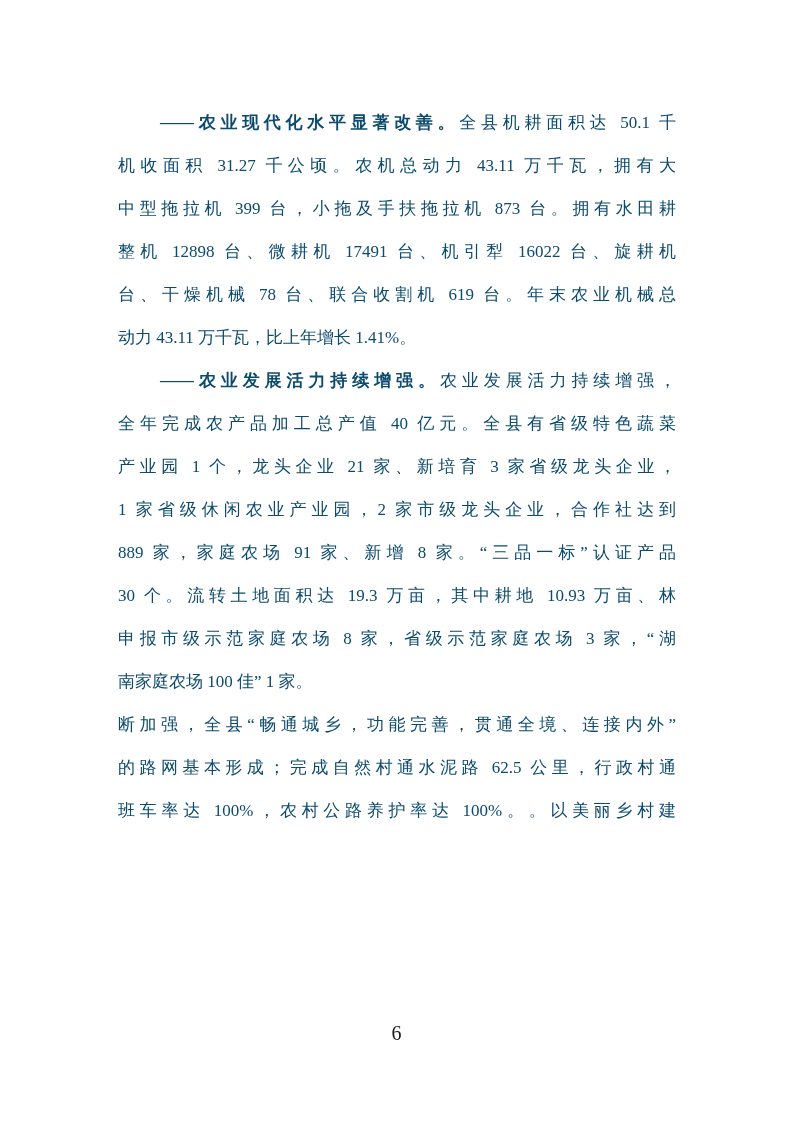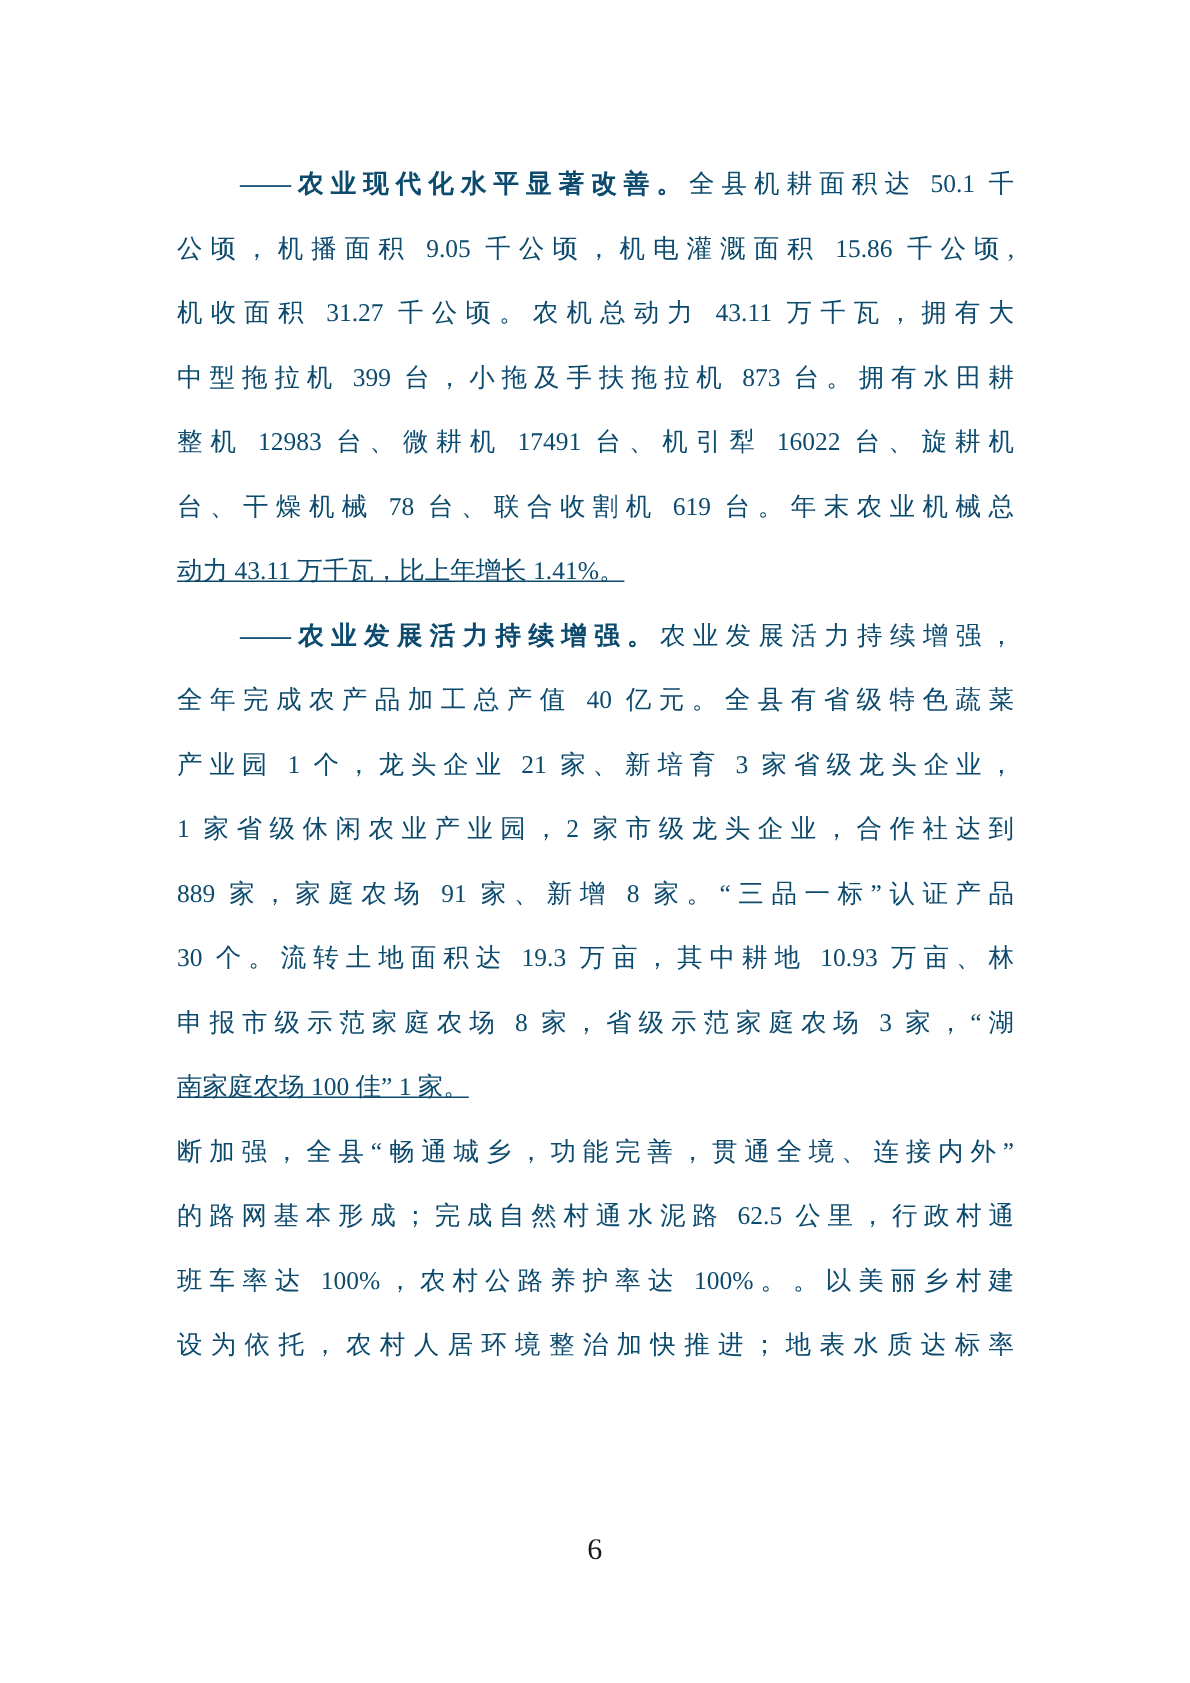--- a/index.html
+++ b/index.html
@@ -26,61 +26,59 @@
     height: 43px;
     line-height: 43px;
     font-size: 17px;
     letter-spacing: 0;
     white-space: nowrap;
     text-align: justify;
     text-align-last: justify;
     color: #0c4a6e;
   }
   .line.indent { padding-left: 42px; }
-  .line.short { text-align-last: left; white-space: normal; text-decoration: underline; }
+  .line.short { text-align-last: left; white-space: normal; }
   .lead { font-weight: bold; }
   .page-number {
     position: absolute;
     left: 0; top: 1021px; width: 793px;
     height: 24px; line-height: 24px;
     text-align: center;
     font-size: 20px;
     color: #1b1b1b;
   }
 </style>
 </head>
 <body>
 
 <div class="page">
   <div class="text-block">
 
     <div class="para">
       <div class="line indent"><span class="lead">——农业现代化水平显著改善。</span><span>全县机耕面积达 50.1 千</span></div>
-      <div class="line"><span>公顷，机播面积 9.05 千公顷，机电灌溉面积 15.86 千公顷,</span></div>
       <div class="line"><span>机收面积 31.27 千公顷。农机总动力 43.11 万千瓦，拥有大</span></div>
       <div class="line"><span>中型拖拉机 399 台，小拖及手扶拖拉机 873 台。拥有水田耕</span></div>
-      <div class="line"><span>整机 12983 台、微耕机 17491 台、机引犁 16022 台、旋耕机</span></div>
+      <div class="line"><span>整机 12898 台、微耕机 17491 台、机引犁 16022 台、旋耕机</span></div>
       <div class="line"><span>台、干燥机械 78 台、联合收割机 619 台。年末农业机械总</span></div>
       <div class="line short"><span>动力 43.11 万千瓦，比上年增长 1.41%。</span></div>
     </div>
 
     <div class="para">
       <div class="line indent"><span class="lead">——农业发展活力持续增强。</span><span>农业发展活力持续增强，</span></div>
       <div class="line"><span>全年完成农产品加工总产值 40 亿元。全县有省级特色蔬菜</span></div>
       <div class="line"><span>产业园 1 个，龙头企业 21 家、新培育 3 家省级龙头企业，</span></div>
       <div class="line"><span>1 家省级休闲农业产业园，2 家市级龙头企业，合作社达到</span></div>
       <div class="line"><span>889 家，家庭农场 91 家、新增 8 家。“三品一标”认证产品</span></div>
       <div class="line"><span>30 个。流转土地面积达 19.3 万亩，其中耕地 10.93 万亩、林</span></div>
       <div class="line"><span>申报市级示范家庭农场 8 家，省级示范家庭农场 3 家，“湖</span></div>
       <div class="line short"><span>南家庭农场 100 佳” 1 家。</span></div>
     </div>
 
     <div class="para">
       <div class="line"><span>断加强，全县“畅通城乡，功能完善，贯通全境、连接内外”</span></div>
       <div class="line"><span>的路网基本形成；完成自然村通水泥路 62.5 公里，行政村通</span></div>
       <div class="line"><span>班车率达 100%，农村公路养护率达 100%。。以美丽乡村建</span></div>
-      <div class="line"><span>设为依托，农村人居环境整治加快推进；地表水质达标率</span></div>
     </div>
 
   </div>
 
   <div class="page-number">6</div>
 </div>
 
 </body></html>

